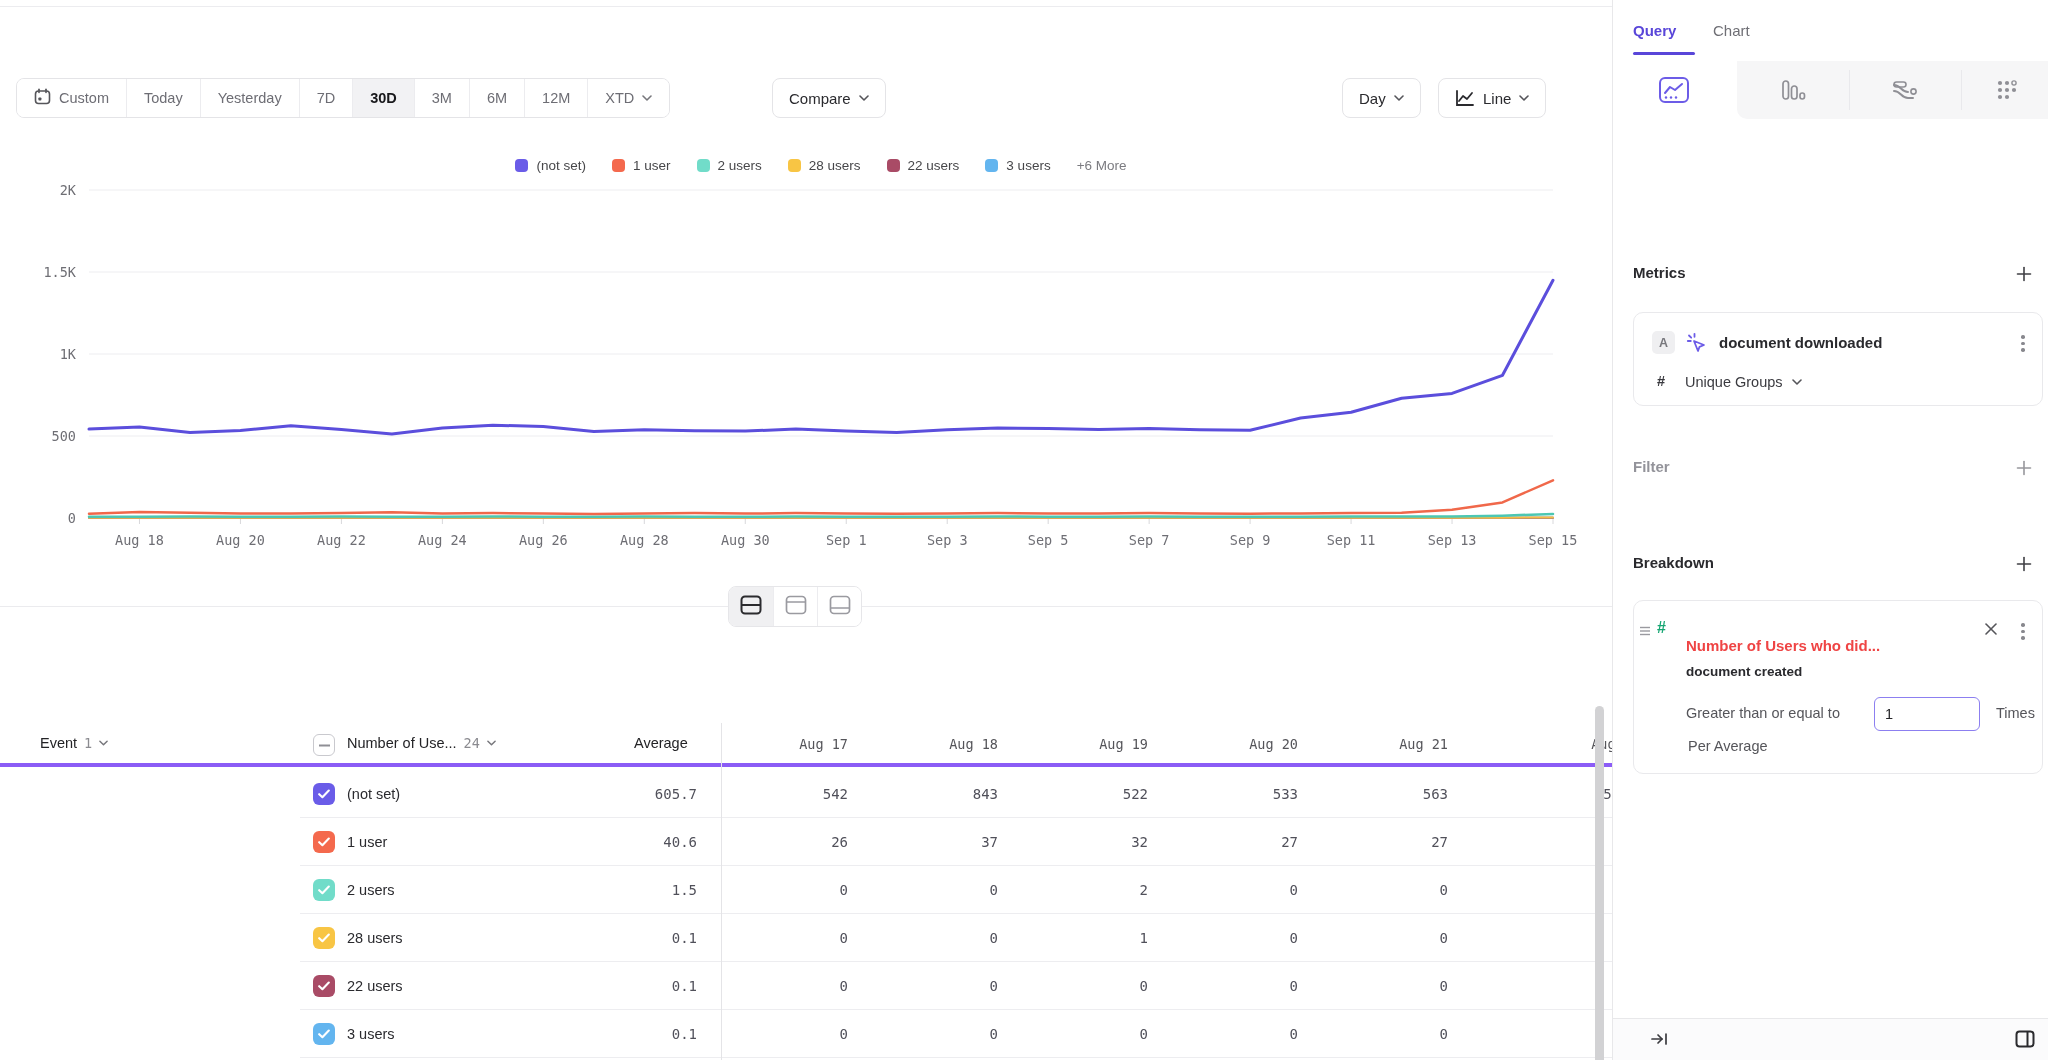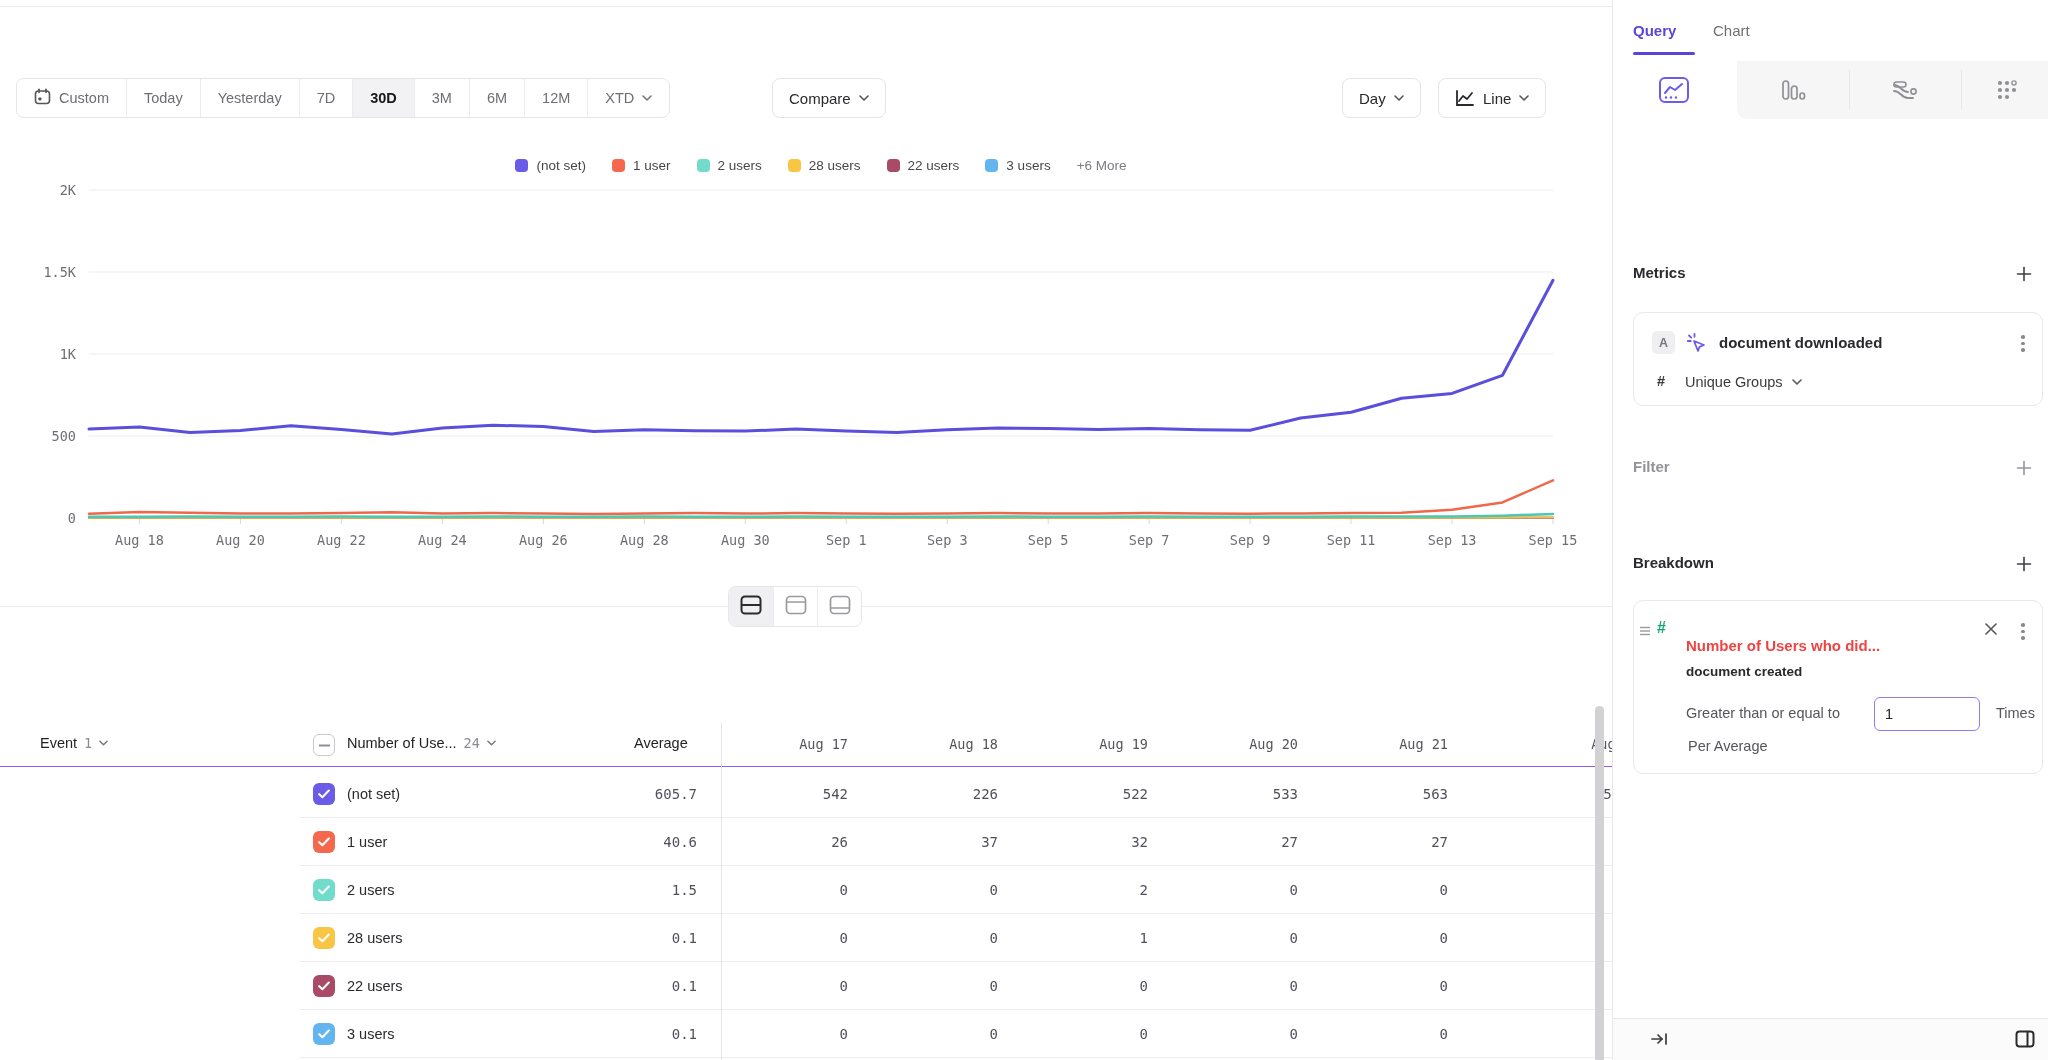--- a/index.html
+++ b/index.html
@@ -36,21 +36,21 @@
     border:1px solid #e6e6e9; border-radius:8px; overflow:hidden; background:#fff; }
   .ltog { width:44px; height:100%; display:flex; align-items:center; justify-content:center;
     background:#fff; border-left:1px solid #ececef; cursor:pointer; }
   .ltog:first-child { border-left:none; }
   .ltog.selected { background:#f0f0f2; }
 
   #searchbar { position:absolute; left:35px; top:660px; width:412px; height:42px; background:#f4f4f6;
     border-radius:8px; display:flex; align-items:center; gap:14px; padding:0 16px; }
   #searchbar .ph { font-size:15px; color:#96969c; }
 
-  #thead { position:absolute; left:0; top:723px; width:1612px; height:44px; border-bottom:1px solid #8b5cf6; }
+  #thead { position:absolute; left:0; top:723px; width:1612px; height:44px; border-bottom:4px solid #8b5cf6; }
   .hd-ev { position:absolute; left:40px; top:12px; display:flex; align-items:center; gap:7px; font-size:14.5px; }
   .hd-count { color:#8b8b90; font-size:13.5px; }
   .hd-avg { position:absolute; top:12px; font-size:14.5px; color:#232326; }
   .date-hd { position:absolute; top:13px; text-align:right; font-size:13.5px; color:#55555a; }
 
   #event-cell { position:absolute; left:20px; top:770px; width:275px; height:284px; background:#f4f4f6;
     border-radius:8px; padding:14px 12px 0 20px; font-size:14.5px; color:#55555a; white-space:nowrap; overflow:hidden; }
   .trow { position:absolute; left:300px; width:1312px; height:48px; border-bottom:1px solid #ededf0; }
   .cbox { position:absolute; left:13px; top:13px; width:22px; height:22px; border-radius:6px;
     display:flex; align-items:center; justify-content:center; }
@@ -324,21 +324,21 @@
     <div id="rows">
         <div class="trow" style="top: 770px;">
           <div class="cbox" style="background: rgb(106, 92, 232);">
             <svg width="12" height="10" viewBox="0 0 12 10">
               <path d="M1.2 5.2 L4.4 8.2 L10.8 1.6" fill="none" stroke="#fff" stroke-width="2.1" stroke-linecap="round" stroke-linejoin="round"></path>
             </svg>
           </div>
           <div class="row-label">(not set)</div>
           <div class="cell-num mono" style="left: 240px; width: 157px;">605.7</div>
           <div class="cell-num mono" style="left: 438px; width: 110px;">542</div>
-          <div class="cell-num mono" style="left: 588px; width: 110px;">226</div>
+          <div class="cell-num mono" style="left: 588px; width: 110px;">843</div>
           <div class="cell-num mono" style="left: 738px; width: 110px;">522</div>
           <div class="cell-num mono" style="left: 888px; width: 110px;">533</div>
           <div class="cell-num mono" style="left: 1038px; width: 110px;">563</div>
           <div class="cell-num mono" style="left: 1210px; width: 110px;">53</div>
         </div>
         <div class="trow" style="top: 818px;">
           <div class="cbox" style="background: rgb(244, 105, 77);">
             <svg width="12" height="10" viewBox="0 0 12 10">
               <path d="M1.2 5.2 L4.4 8.2 L10.8 1.6" fill="none" stroke="#fff" stroke-width="2.1" stroke-linecap="round" stroke-linejoin="round"></path>
             </svg>

